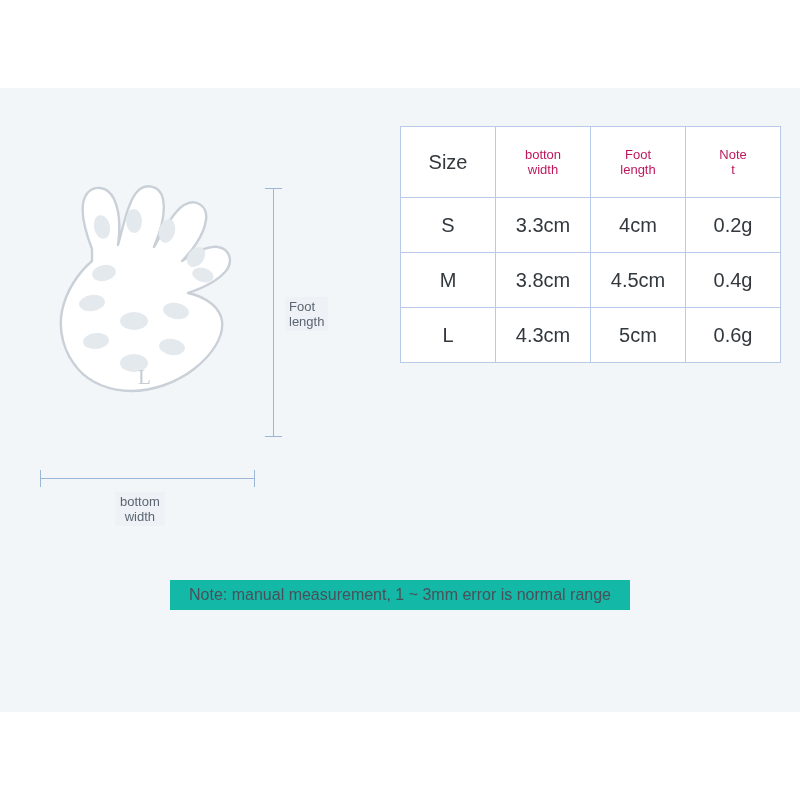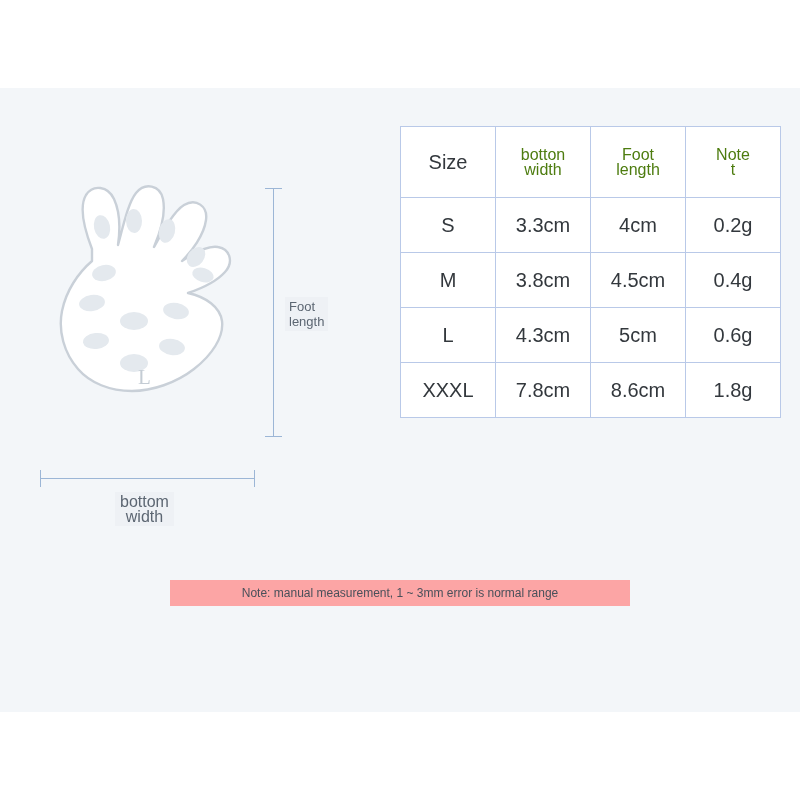--- a/index.html
+++ b/index.html
@@ -97,21 +97,21 @@
     width: 1px;
     height: 17px;
     background: #9cb6d6;
   }
   .hcap.left { left: 20px; }
   .hcap.right { left: 234px; }
   .hlabel {
     position: absolute;
     left: 95px;
     top: 392px;
-    font-size: 16px;
+    font-size: 13px;
     color: #5c6672;
     line-height: 15px;
     text-align: center;
     background: #eef1f5;
     padding: 2px 5px;
   }
 
   
   .table-wrap {
     position: absolute;
@@ -136,38 +136,38 @@
     font-family: "Liberation Sans", sans-serif;
     margin-left: 12px;
   }
   table.size-table thead th {
     height: 68px;
   }
   .th-size {
     font-size: 20px;
   }
   .th-small {
-    font-size: 16px;
+    font-size: 13px;
     line-height: 15px;
-    color: #4d7c0f;
+    color: #be185d;
   }
   .col1 { width: 92px; }
   .col2 { width: 92px; }
   .col3 { width: 92px; }
   .col4 { width: 92px; }
 
   .note {
     position: absolute;
     left: 170px;
     top: 580px;
     width: 460px;
     text-align: center;
-    font-size: 12px;
+    font-size: 16px;
     color: #49505a;
-    background: #fca5a5;
+    background: #14b8a6;
     padding: 6px 0;
   }
 </style>
 </head>
 <body>
 
 <div class="page">
 
   <div class="panel"></div>
 
@@ -261,25 +261,19 @@
           <td>3.8cm</td>
           <td>4.5cm</td>
           <td>0.4g</td>
         </tr>
         <tr>
           <td>L</td>
           <td>4.3cm</td>
           <td>5cm</td>
           <td>0.6g</td>
         </tr>
-        <tr>
-          <td>XXXL</td>
-          <td>7.8cm</td>
-          <td>8.6cm</td>
-          <td>1.8g</td>
-        </tr>
       </tbody>
     </table>
   </div>
 
   <div class="note">Note: manual measurement, 1 ~ 3mm error is normal range</div>
 
 </div>
 
 </body></html>

